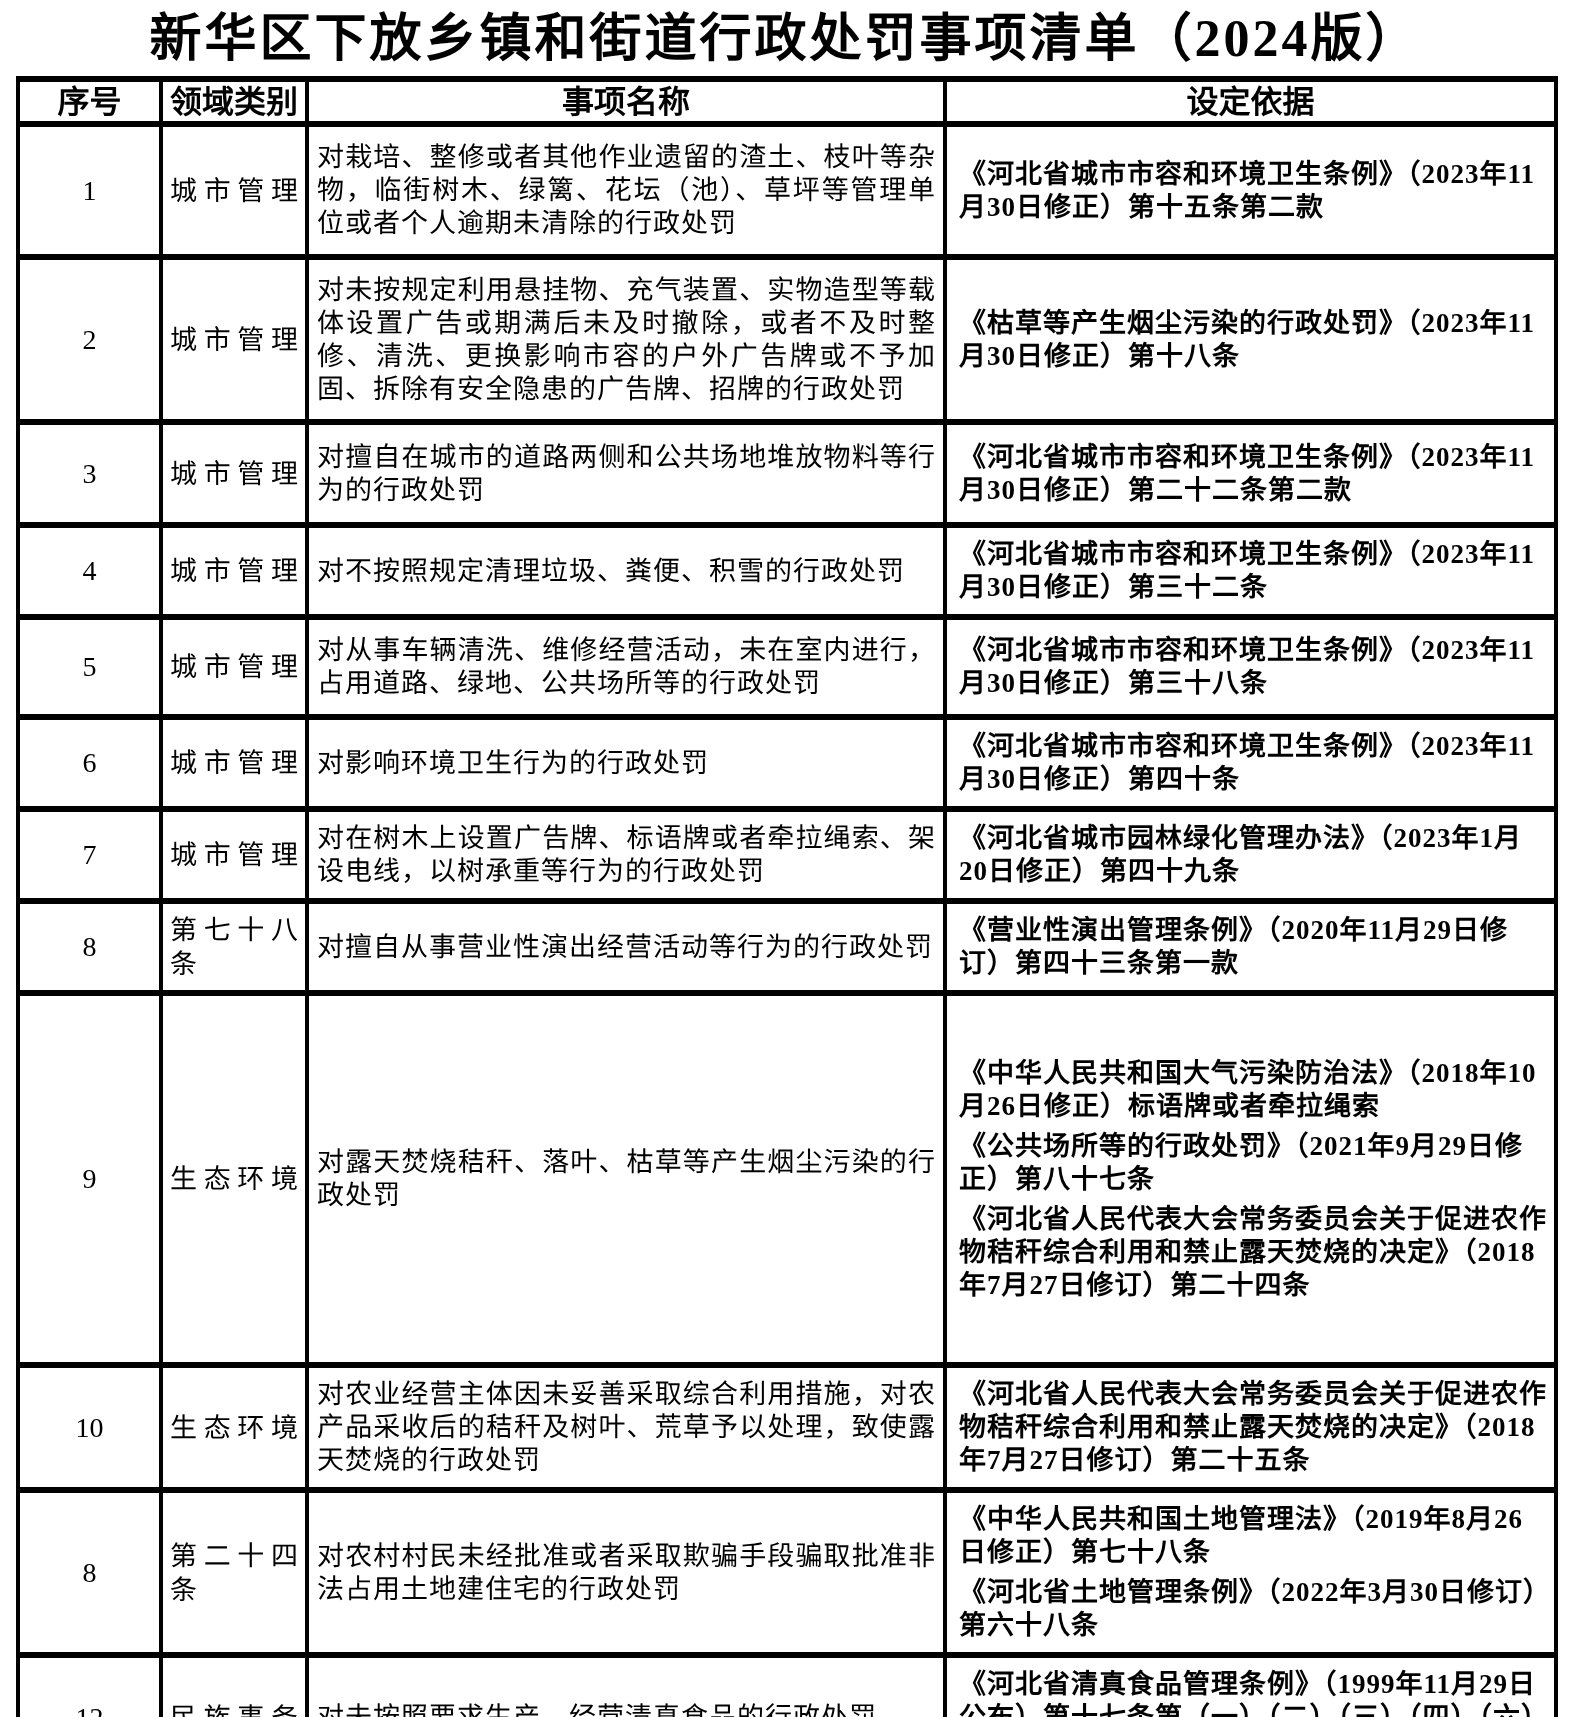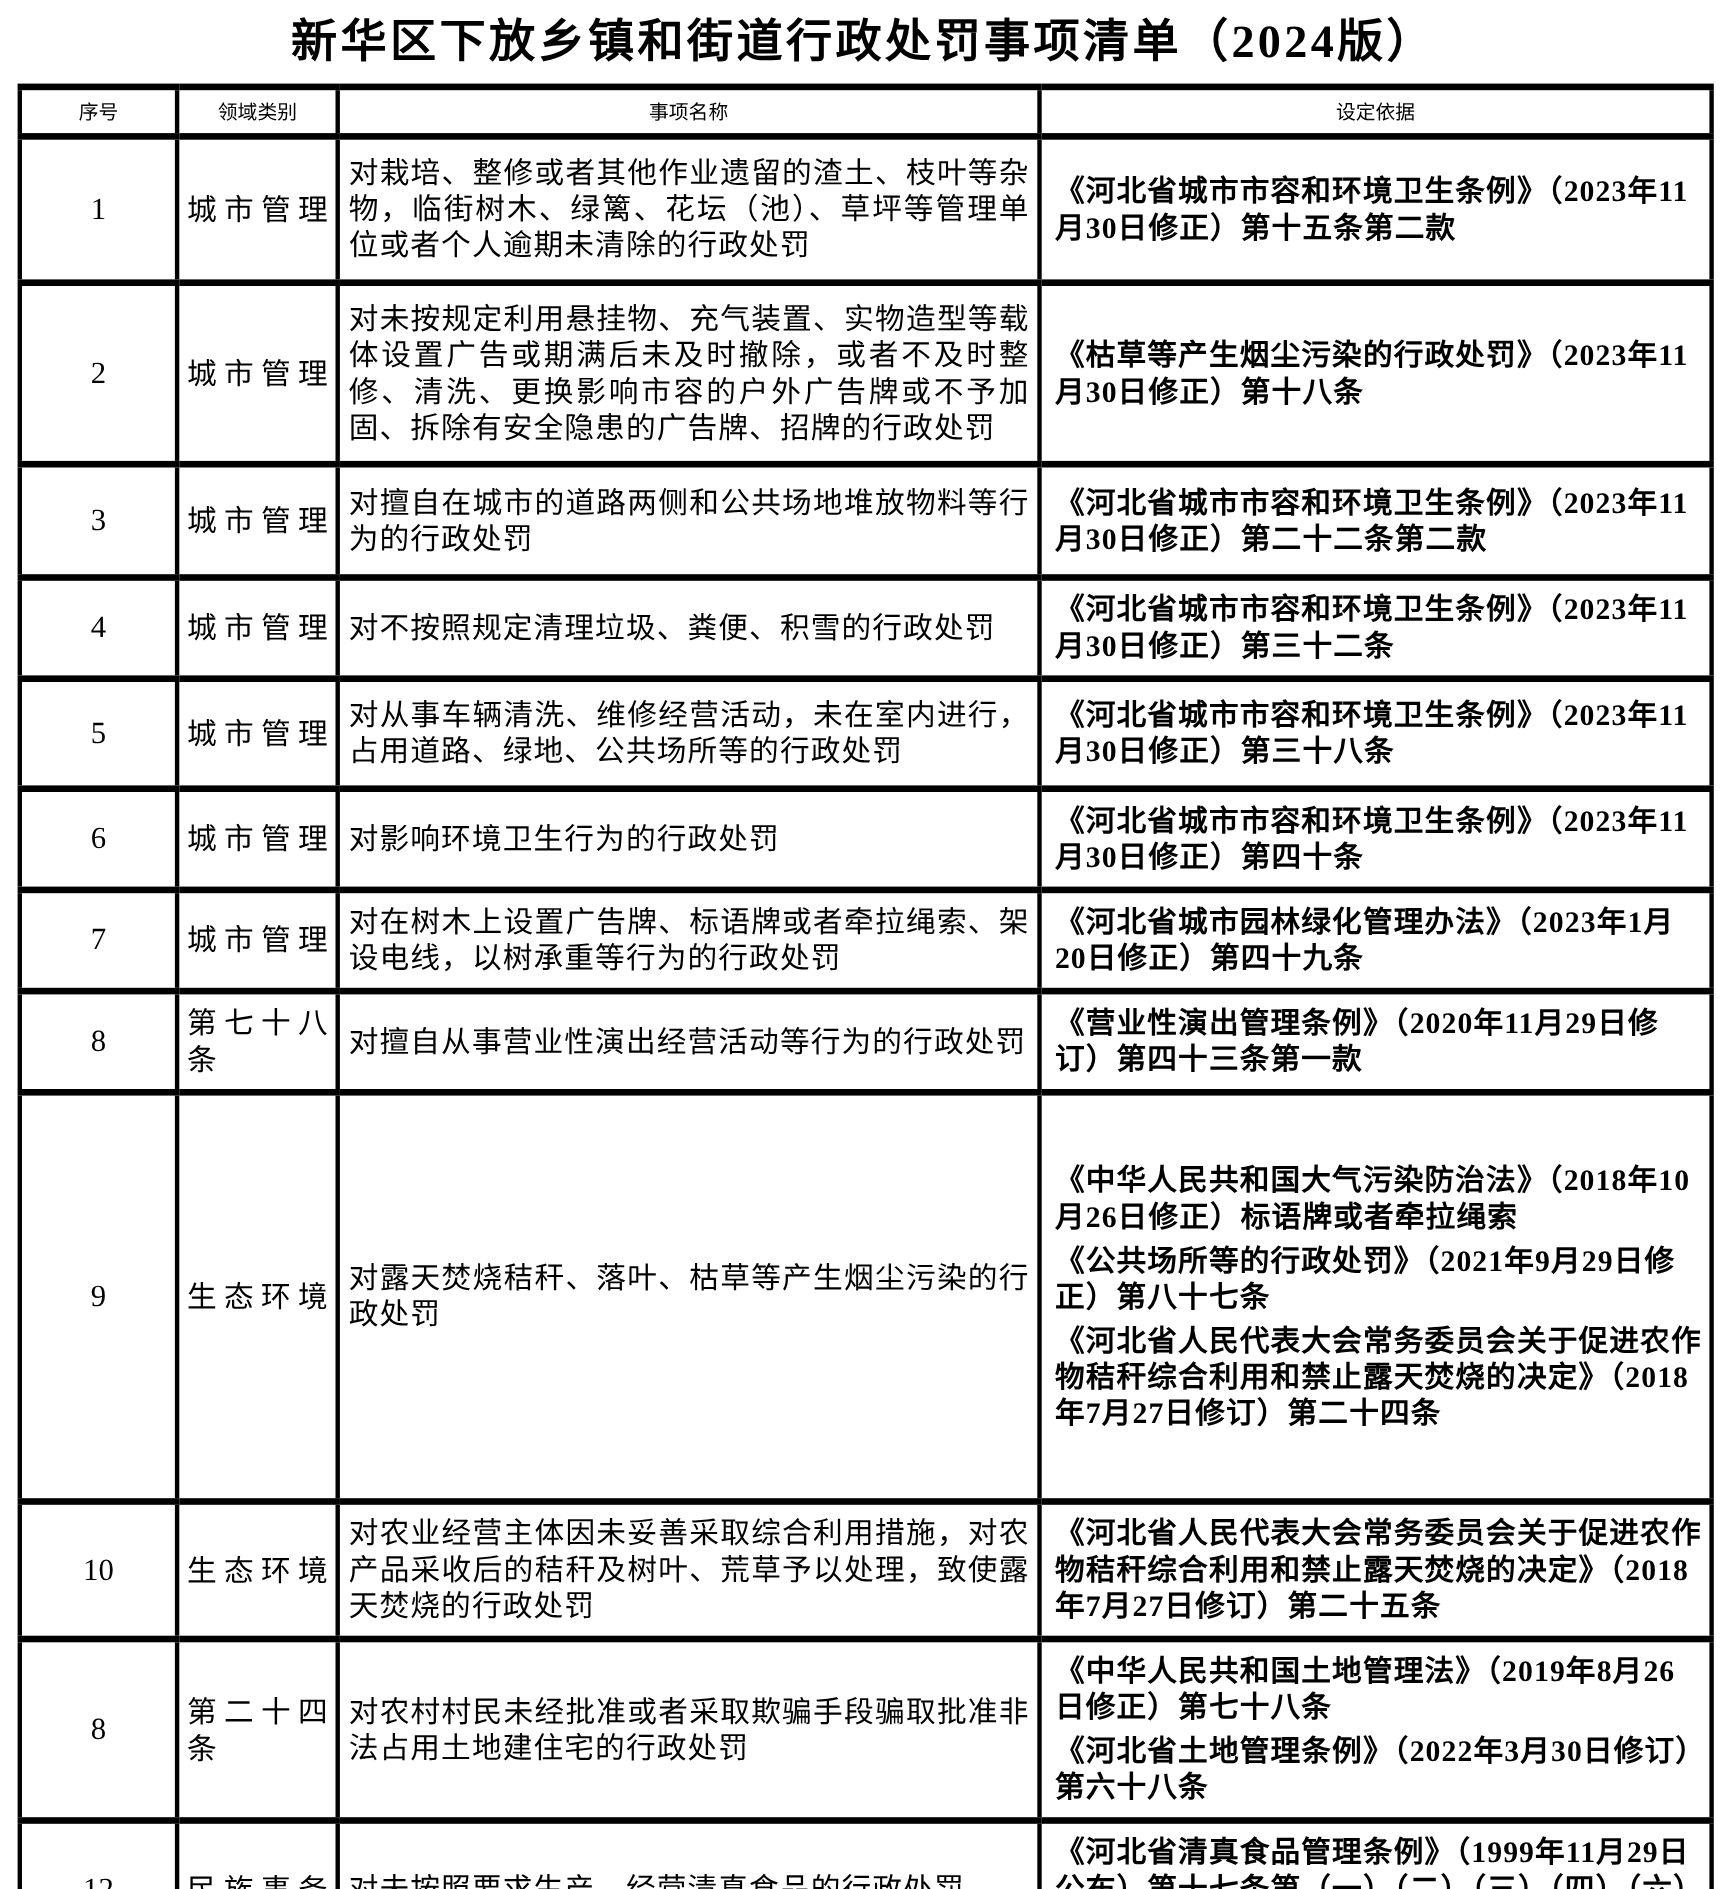--- a/index.html
+++ b/index.html
@@ -10,21 +10,21 @@
     font-family: "Liberation Serif", "DejaVu Serif", serif;
     color: #000000;
   }
   .page {
     width: 1570px;
     box-sizing: border-box;
     padding: 8px 16px 14px 16px;
   }
   .doc-title {
     text-align: center;
-    font-size: 42px;
+    font-size: 52px;
     font-weight: 900;
     letter-spacing: 3px;
     line-height: 58px;
     margin: 2px 0 8px 0;
     font-family: "Liberation Serif", "DejaVu Serif", serif;
   }
   table.doc-table {
     border-collapse: collapse;
     table-layout: fixed;
     width: 1538px;
@@ -34,23 +34,23 @@
     border-left: 4px solid #000;
     border-right: 4px solid #000;
     border-top: 6px solid #000;
     border-bottom: 6px solid #000;
     vertical-align: middle;
     box-sizing: border-box;
     font-size: 27px;
     overflow: hidden;
   }
   .doc-table th {
-    font-weight: normal;
+    font-weight: bold;
     text-align: center;
-    font-size: 18px;
+    font-size: 32px;
     padding: 2px 4px;
     line-height: 34px;
   }
   col.c1 { width: 143px; }
   col.c2 { width: 146px; }
   col.c3 { width: 638px; }
   col.c4 { width: 611px; }
   td.c-no {
     text-align: center;
     font-size: 28px;

